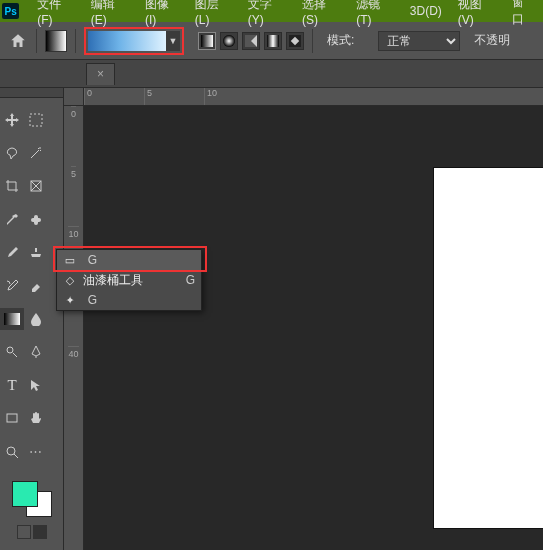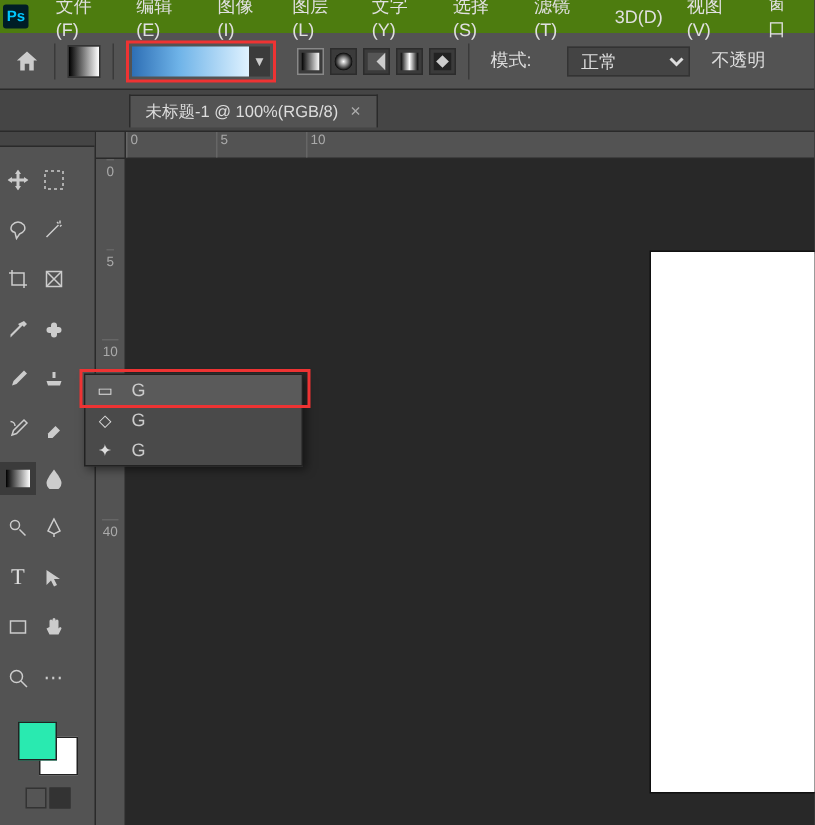--- a/index.html
+++ b/index.html
@@ -131,21 +131,20 @@
   <div class="divider"></div>
   <span class="mode-label">模式:</span>
   <select class="mode-select">
     <option>正常</option>
   </select>
   <span class="opacity-lbl">不透明</span>
 </div>
 
 <div class="tabbar">
   <div class="doc-tab">
-    <span>未标题-1 @ 100%(RGB/8)</span>
     <span class="tab-close">×</span>
   </div>
 </div>
 
 <div class="workspace">
 
   <div class="toolbox">
     <div class="tool-hdr" style="width:100%"></div>
     <div class="tool-btn">
         <svg width="14" height="14">
@@ -290,19 +289,20 @@
 </div>
 
 <div class="flyout">
   <div class="flyout-redbox"></div>
   <div class="fly-item sel">
     <span class="fly-icon">▭</span>
     <span class="fly-key">G</span>
   </div>
   <div class="fly-item">
     <span class="fly-icon">◇</span>
+    <span class="fly-label">油漆桶工具</span>
     <span class="fly-key">G</span>
   </div>
   <div class="fly-item">
     <span class="fly-icon">✦</span>
     <span class="fly-key">G</span>
   </div>
 </div>
 
 </body></html>

